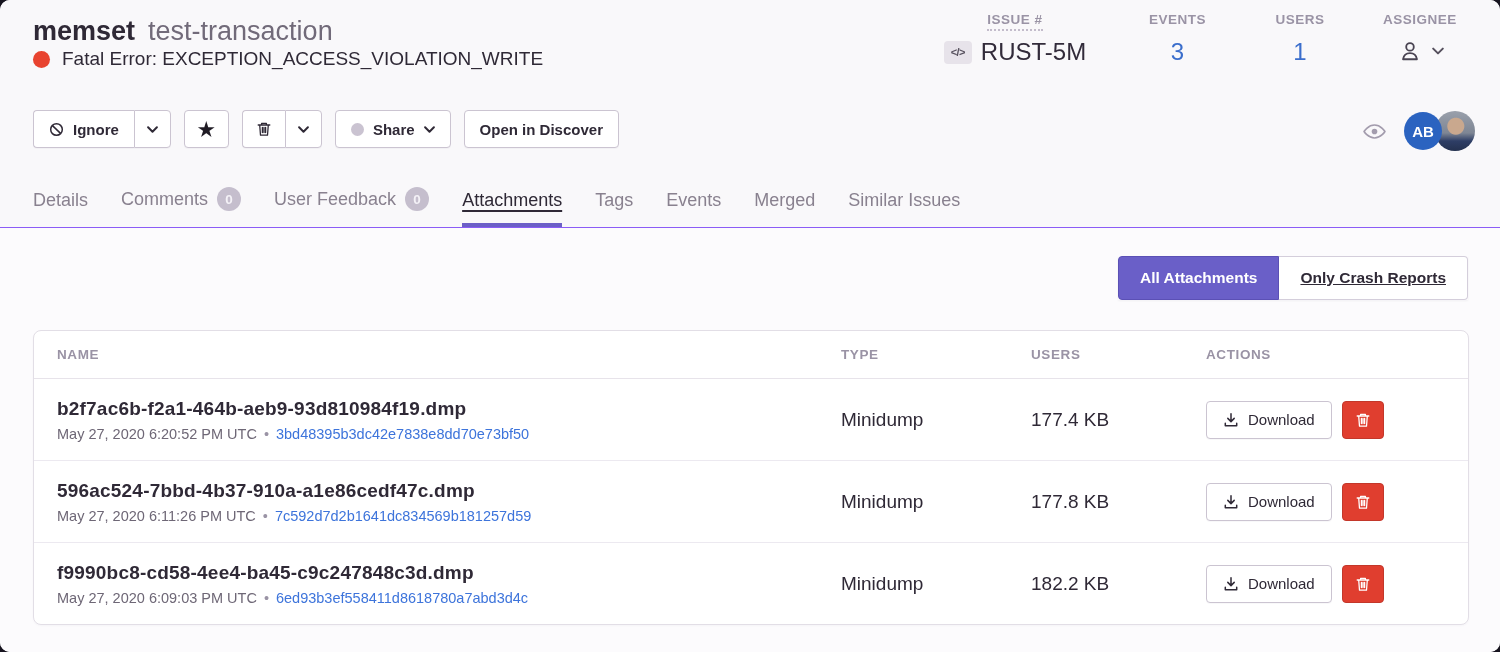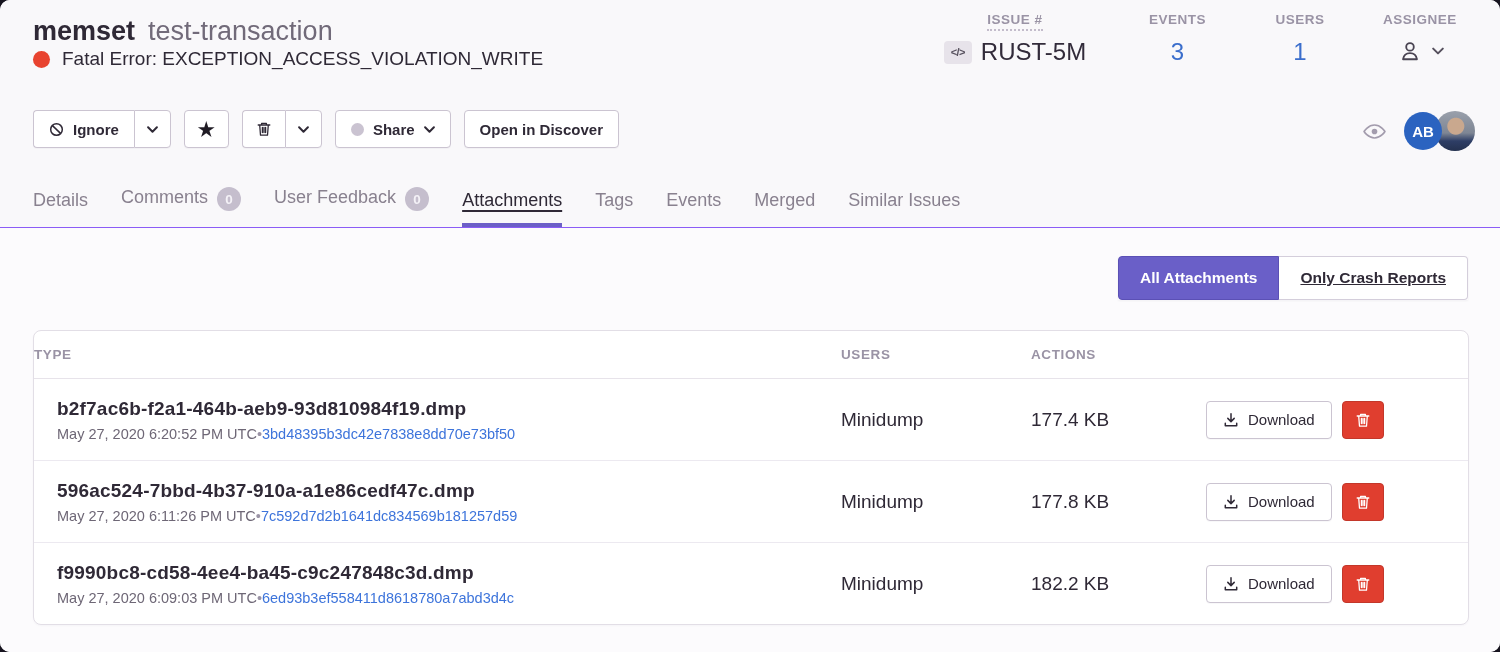--- a/index.html
+++ b/index.html
@@ -67,21 +67,21 @@
     display:flex;align-items:center;justify-content:center;z-index:2;
   }
   .avatar-photo{
     position:absolute;left:31px;top:0;width:40px;height:40px;border-radius:50%;z-index:1;
     background:
       radial-gradient(circle at 52% 38%, #c9a88e 0 8px, rgba(201,168,142,0) 9px),
       linear-gradient(180deg,#9aa0ab 0%, #7e8694 55%, #2e3e66 75%, #24314f 100%);
   }
   
   .tabs{position:absolute;left:33px;bottom:0;display:flex;gap:33px;align-items:flex-end;}
-  .tab{font-size:18px;color:#89818f;padding-bottom:16px;cursor:pointer;display:flex;align-items:flex-start;gap:9px;}
+  .tab{font-size:18px;color:#89818f;padding-bottom:16px;cursor:pointer;display:flex;align-items:center;gap:9px;}
   .tab.active{
     color:#2f2936;padding-bottom:12px;border-bottom:4px solid #6c5fc7;
   }
   .tab.active .tab-label{text-decoration:underline;text-decoration-thickness:1.5px;text-underline-offset:4px;}
   .tab-badge{
     width:24px;height:24px;border-radius:50%;background:#c5becd;color:#f4f2f7;
     font-size:13.5px;font-weight:bold;display:inline-flex;align-items:center;justify-content:center;
   }
   
   .content{position:relative;height:424px;background:#fcfbfd;}
@@ -111,21 +111,21 @@
   }
   .th{font-size:13.5px;font-weight:bold;color:#9a93a5;letter-spacing:.6px;}
   .th-name{padding-left:23px;}
   .trow{
     display:grid;grid-template-columns:807px 190px 175px 1fr;
     height:81px;align-items:center;border-bottom:1px solid #ece9f0;
   }
   .trow:last-child{border-bottom:none;}
   .cell-name{padding-left:23px;}
   .file-name{font-weight:bold;font-size:19px;color:#2f2936;letter-spacing:.2px;}
-  .file-meta{margin-top:6px;font-size:14.5px;color:#6e6776;display:flex;align-items:center;gap:0;}
+  .file-meta{margin-top:6px;font-size:14.5px;color:#6e6776;display:flex;align-items:center;gap:7px;}
   .meta-sep{color:#9a93a5;}
   .event-link{color:#3d74db;text-decoration:none;cursor:pointer;}
   .cell-type,.cell-size{font-size:19px;color:#2f2936;}
   .cell-actions{display:flex;align-items:center;gap:10px;}
   .download-btn{
     height:38px;background:#fff;border:1px solid #cbc4d1;border-radius:4px;
     font-family:inherit;font-weight:normal;font-size:15px;color:#2f2936;
     display:inline-flex;align-items:center;gap:9px;padding:0 16px;cursor:pointer;
     box-shadow:0 1px 1px rgba(40,30,60,.03);
   }
@@ -299,20 +299,21 @@
       <button class="toggle-btn toggle-active">
         <span>All Attachments</span>
       </button>
       <button class="toggle-btn toggle-inactive">
         <span>Only Crash Reports</span>
       </button>
     </div>
 
     <div class="attachments-table">
       <div class="thead">
+        <div class="th th-name">NAME</div>
         <div class="th">TYPE</div>
         <div class="th">USERS</div>
         <div class="th">ACTIONS</div>
       </div>
 
       <div class="trow">
         <div class="cell-name">
           <div class="file-name">b2f7ac6b-f2a1-464b-aeb9-93d810984f19.dmp</div>
           <div class="file-meta">
             <span>May 27, 2020 6:20:52 PM UTC</span>

